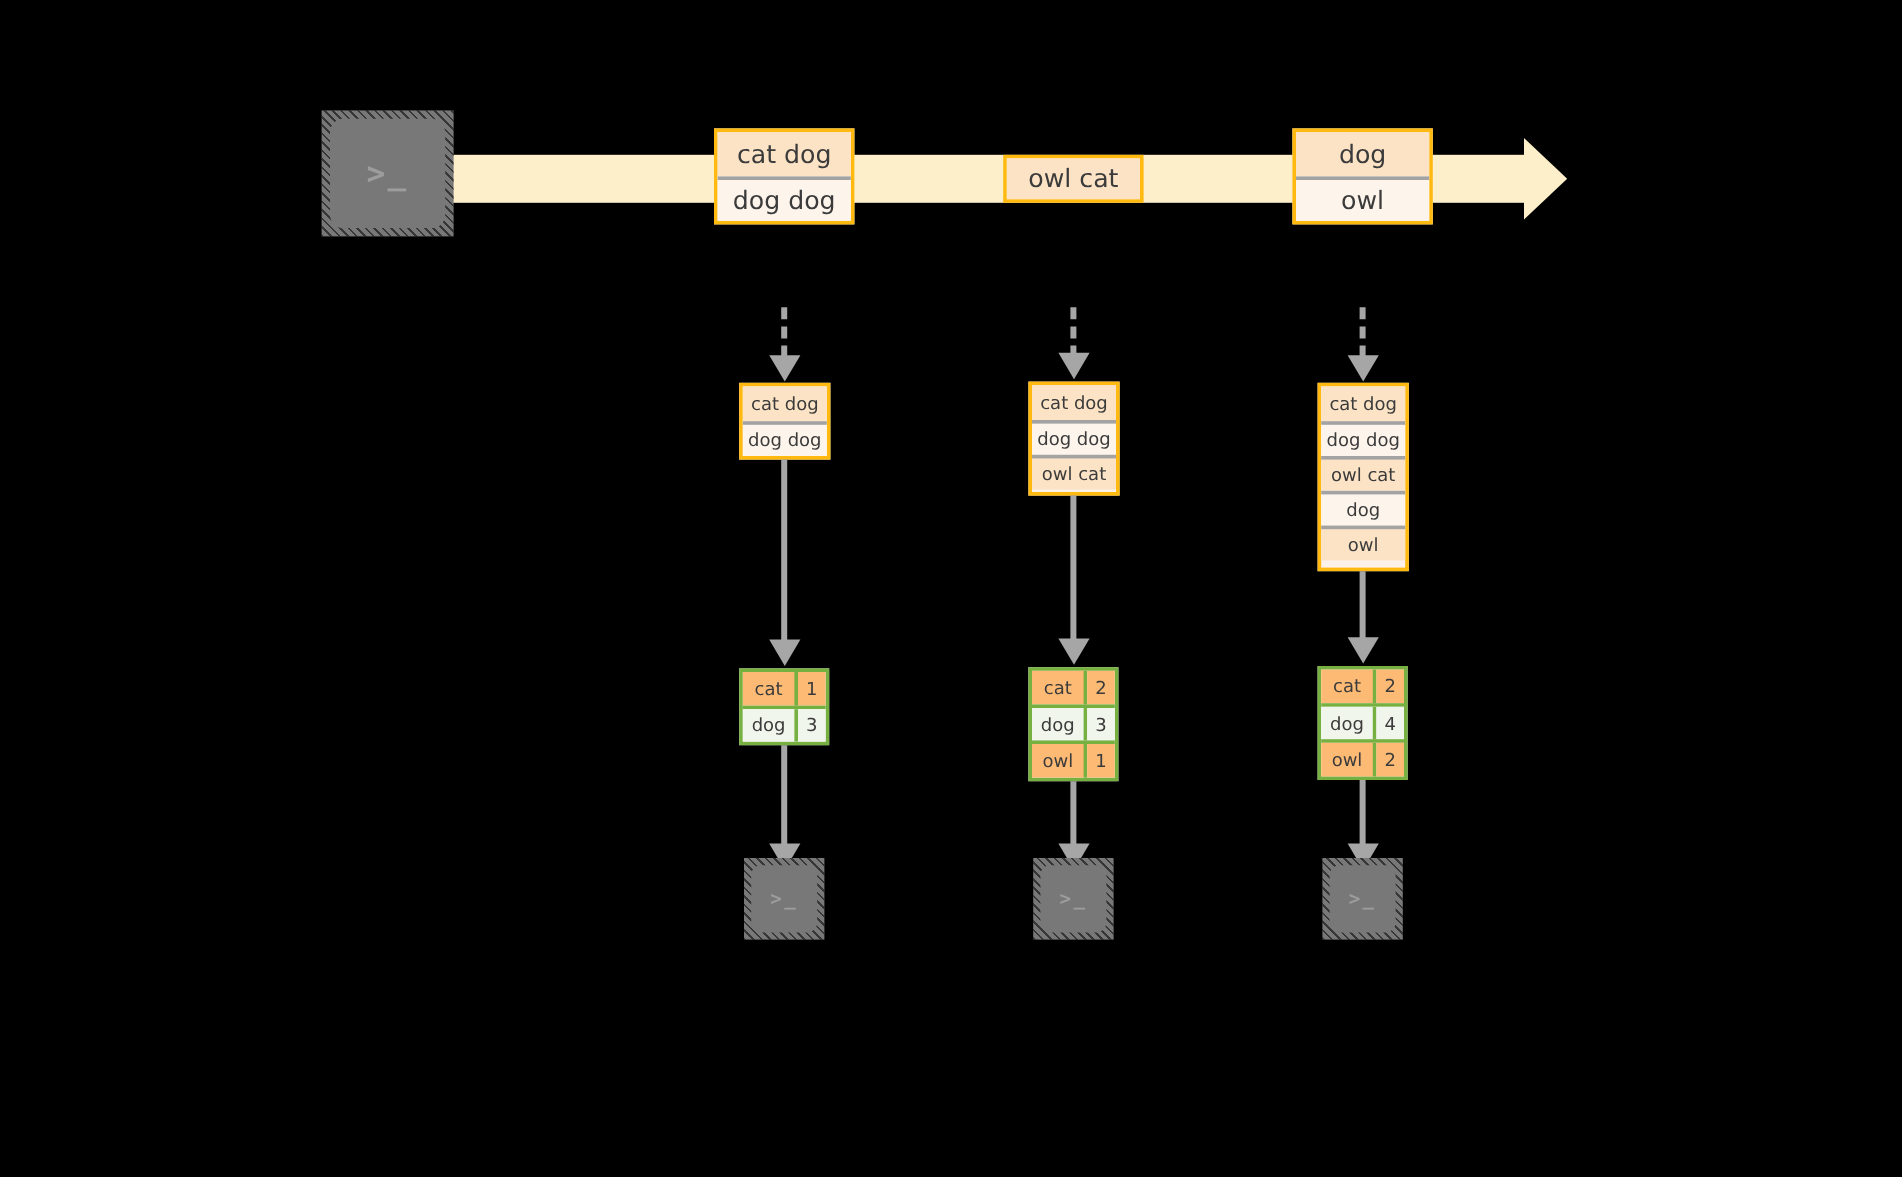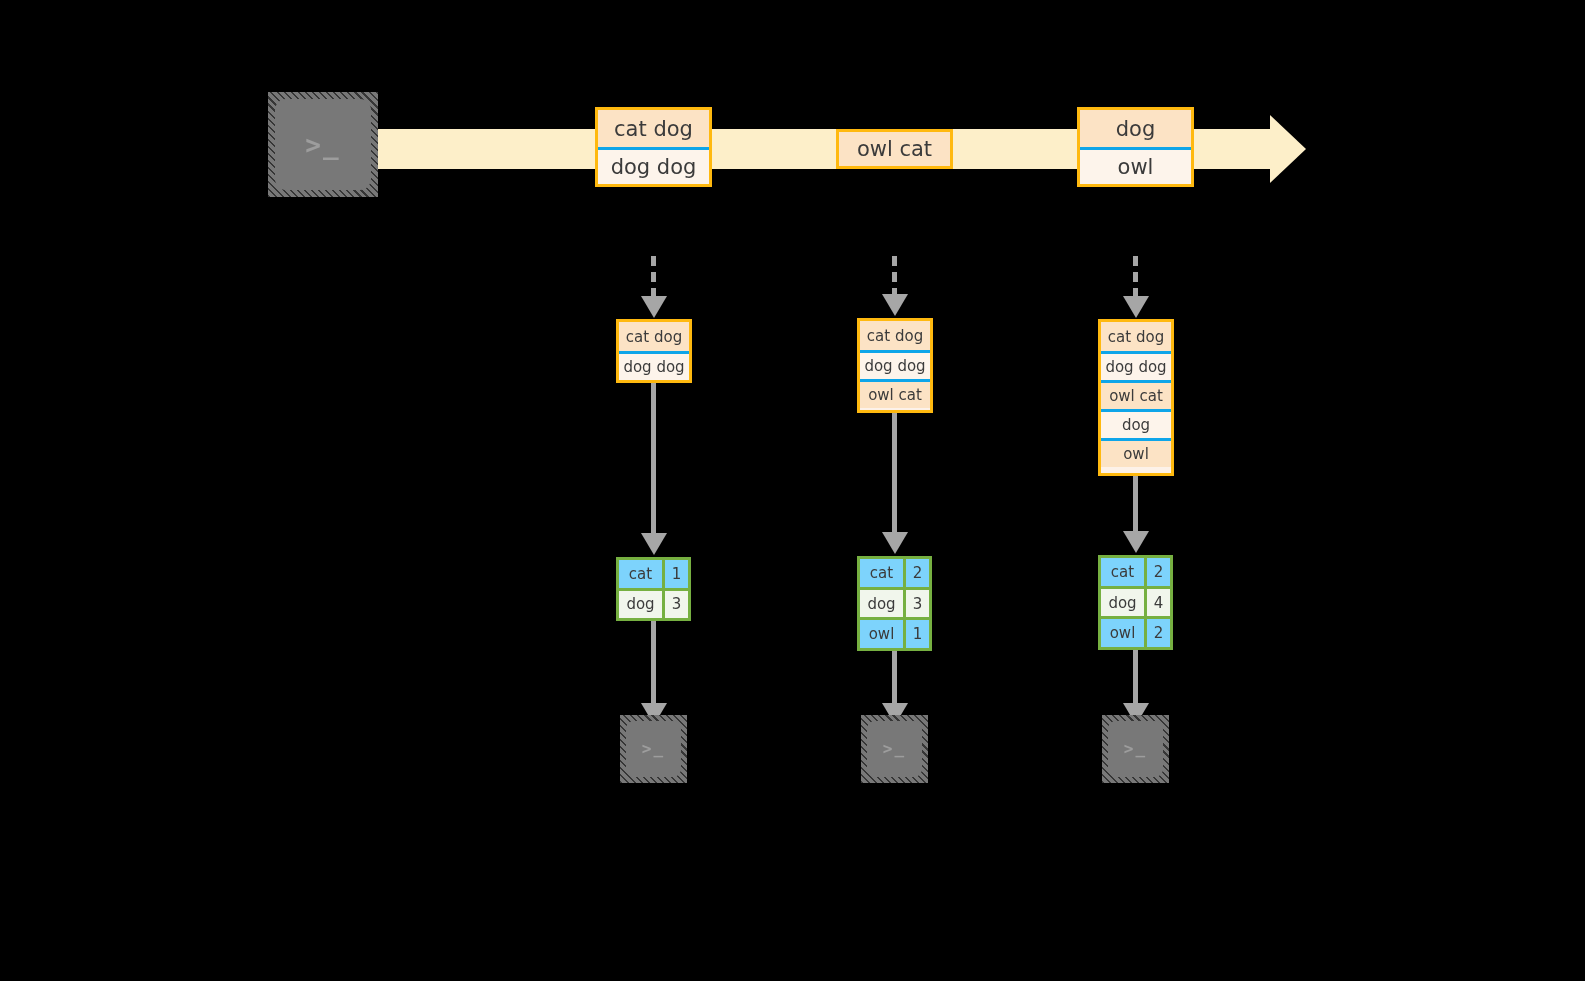--- a/index.html
+++ b/index.html
@@ -71,21 +71,21 @@
   .evt-row {
     display: flex;
     align-items: center;
     justify-content: center;
     box-sizing: border-box;
     color: #3B3B3B;
     white-space: nowrap;
   }
   .evt-row.odd  { background: #FCE3C5; }
   .evt-row.even { background: #FDF4EB; }
-  .evt-row + .evt-row { border-top: 3px solid #0ea5e9; }
+  .evt-row + .evt-row { border-top: 3px solid #a3a3a3; }
 
   
   .res-table {
     position: absolute;
     border: 3px solid #76B041;
     box-sizing: border-box;
     background: #FFFFFF;
     display: flex;
     flex-direction: column;
   }
@@ -97,21 +97,21 @@
   .res-cell {
     display: flex;
     align-items: center;
     justify-content: center;
     box-sizing: border-box;
     color: #3B3B3B;
     white-space: nowrap;
   }
   .res-cell.key { flex: 0 0 auto; border-right: 3px solid #76B041; }
   .res-cell.val { flex: 1 1 auto; }
-  .res-row.odd  .res-cell { background: #7dd3fc; }
+  .res-row.odd  .res-cell { background: #fdba74; }
   .res-row.even .res-cell { background: #F1F6EC; }
 
   
   .line-solid {
     position: absolute;
     background: #A6A6A6;
     width: 5px;
   }
   .line-dashed {
     position: absolute;

